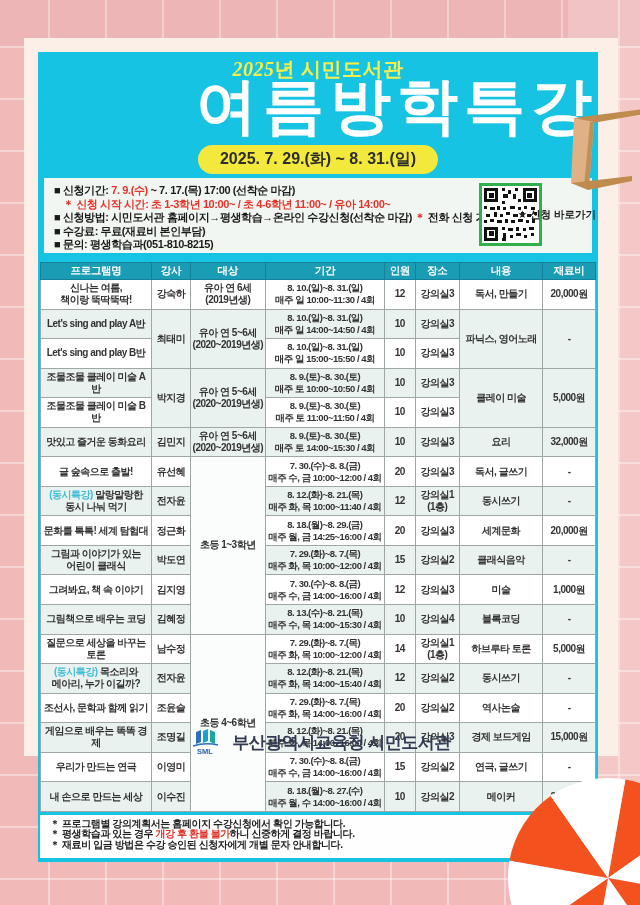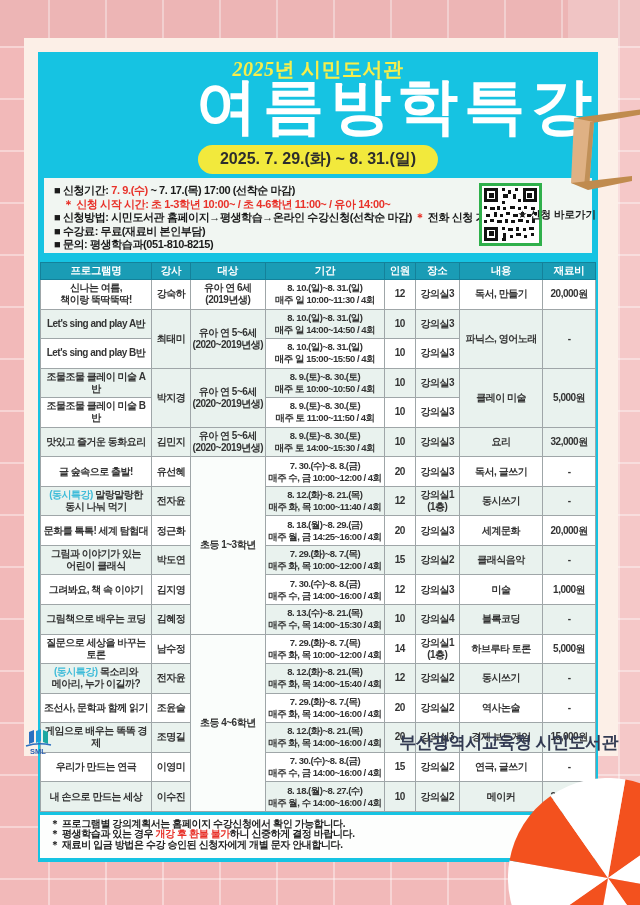--- a/index.html
+++ b/index.html
@@ -52,21 +52,21 @@
   table.prog td.c-period{font-size:9.5px;}
   table.prog tr.alt td{background:#e9f2ee;}
   table.prog td.merged{background:#fafdfb;}
   .dongsi{color:#3fbcd9;}
 
   .notes-box{position:absolute;top:763px;left:2px;right:2px;height:43px;background:#fdfefd;
     box-sizing:border-box;padding:4px 0 0 10px;}
   .note-line{font-size:10px;line-height:10.4px;font-weight:bold;color:#222;letter-spacing:-.4px;white-space:nowrap;}
 
   .logo-row{position:absolute;left:0;right:0;bottom:1px;height:26px;
-    display:flex;align-items:center;justify-content:space-between;gap:7px;}
+    display:flex;align-items:center;justify-content:center;gap:7px;}
   .org-name{font-size:17px;font-weight:bold;color:#323a52;letter-spacing:-.5px;}
 
   .bookmark{position:absolute;left:560px;top:104px;width:84px;height:100px;}
   .pinwheel{position:absolute;left:508px;top:778px;width:200px;height:200px;}
 </style>
 </head>
 <body>
 
 <div class="page">
   <div class="tiles"></div>

